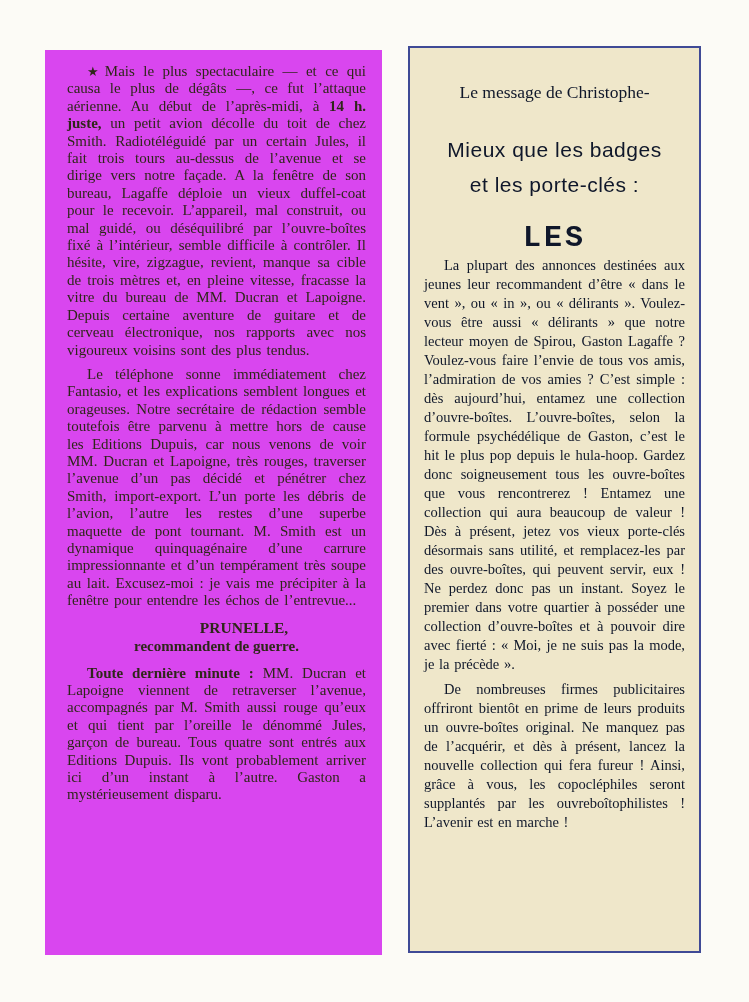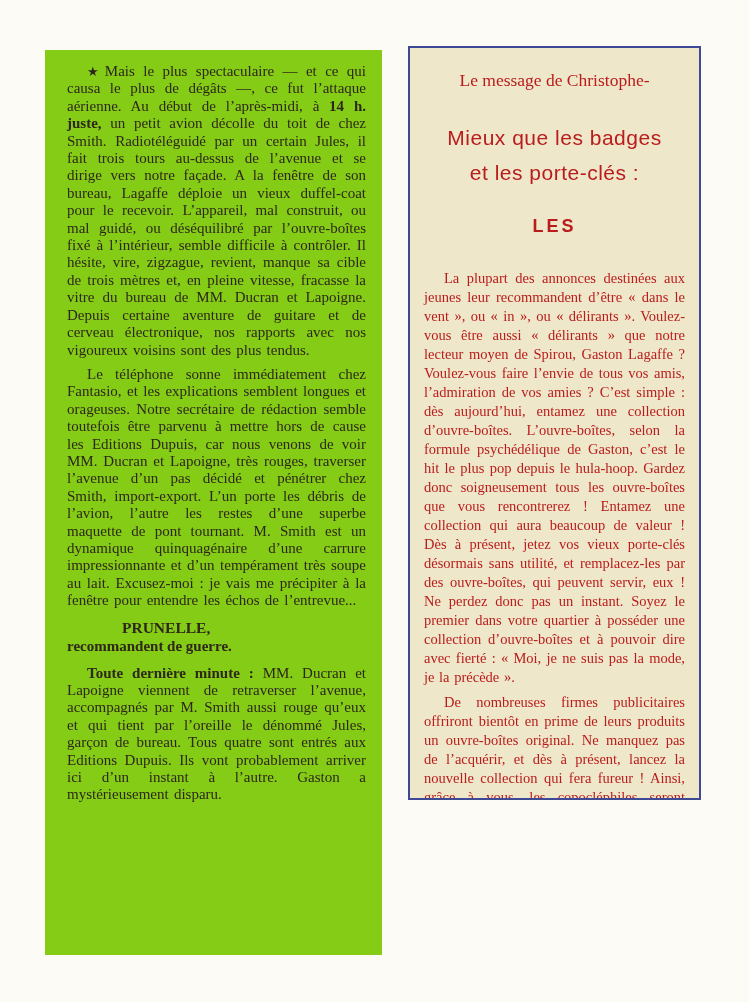--- a/index.html
+++ b/index.html
@@ -10,49 +10,49 @@
     position: relative;
     overflow: hidden;
   }
   .scan { position: absolute; inset: 0; }
 
   
   .left-col {
     position: absolute;
     left: 45px; top: 50px;
     width: 337px; height: 905px;
-    background: #84cc16;
+    background: #d946ef;
     box-sizing: border-box;
     padding: 13px 16px 0 22px;
     color: #2e2719;
     overflow: hidden;
   }
   .para {
     margin: 0 0 7px 0;
     font-size: 15px;
     line-height: 17.4px;
     text-align: justify;
     word-spacing: 1.5px;
   }
   .indent { text-indent: 20px; }
   .star { font-size: 13px; padding-right: 3px; }
-  .byline { text-align: left; font-weight: bold; margin: 9px 0 10px 0; }
+  .byline { text-align: center; font-weight: bold; margin: 9px 0 10px 0; }
   .byline-name { font-size: 15.5px; padding-left: 55px; line-height: 18px; }
   .byline-role { font-size: 15px; line-height: 18px; }
 
   
   .right-box {
     position: absolute;
     left: 408px; top: 46px;
-    width: 293px; height: 754px;
+    width: 293px; height: 907px;
     box-sizing: border-box;
     background: #efe7ca;
     border: 2px solid #3f4a96;
-    padding: 0 14px;
-    color: #b91c1c;
+    padding: 12px 14px;
+    color: #0f172a;
     overflow: hidden;
   }
   .box-header {
     margin-top: 19px;
     text-align: center;
     font-size: 17.5px;
     line-height: 26px;
   }
   .munique { letter-spacing: 8px; margin-top: 1px; text-indent: 8px; }
   .slogan {
@@ -60,34 +60,34 @@
     text-align: center;
     font-family: "Liberation Sans", sans-serif;
     font-weight: 400;
     font-size: 21px;
     line-height: 35px;
     letter-spacing: 0.5px;
   }
   .box-title {
     margin-top: 19px;
     text-align: center;
-    font-family: Liberation Sans, sans-serif;
+    font-family: Liberation Mono, monospace;
     font-weight: 700;
-    font-size: 18px;
+    font-size: 30px;
     line-height: 35px;
     letter-spacing: 3px;
   }
   .box-para {
     margin: 0 0 6px 0;
     font-size: 14.5px;
     line-height: 19px;
     text-align: justify;
     word-spacing: 1px;
   }
-  .box-para.first { margin-top: 25px; }
+  .box-para.first { }
   .signature {
     text-align: right;
     padding-right: 20px;
     font-size: 15px;
     margin-top: 2px;
   }
 </style>
 </head>
 <body>
 

